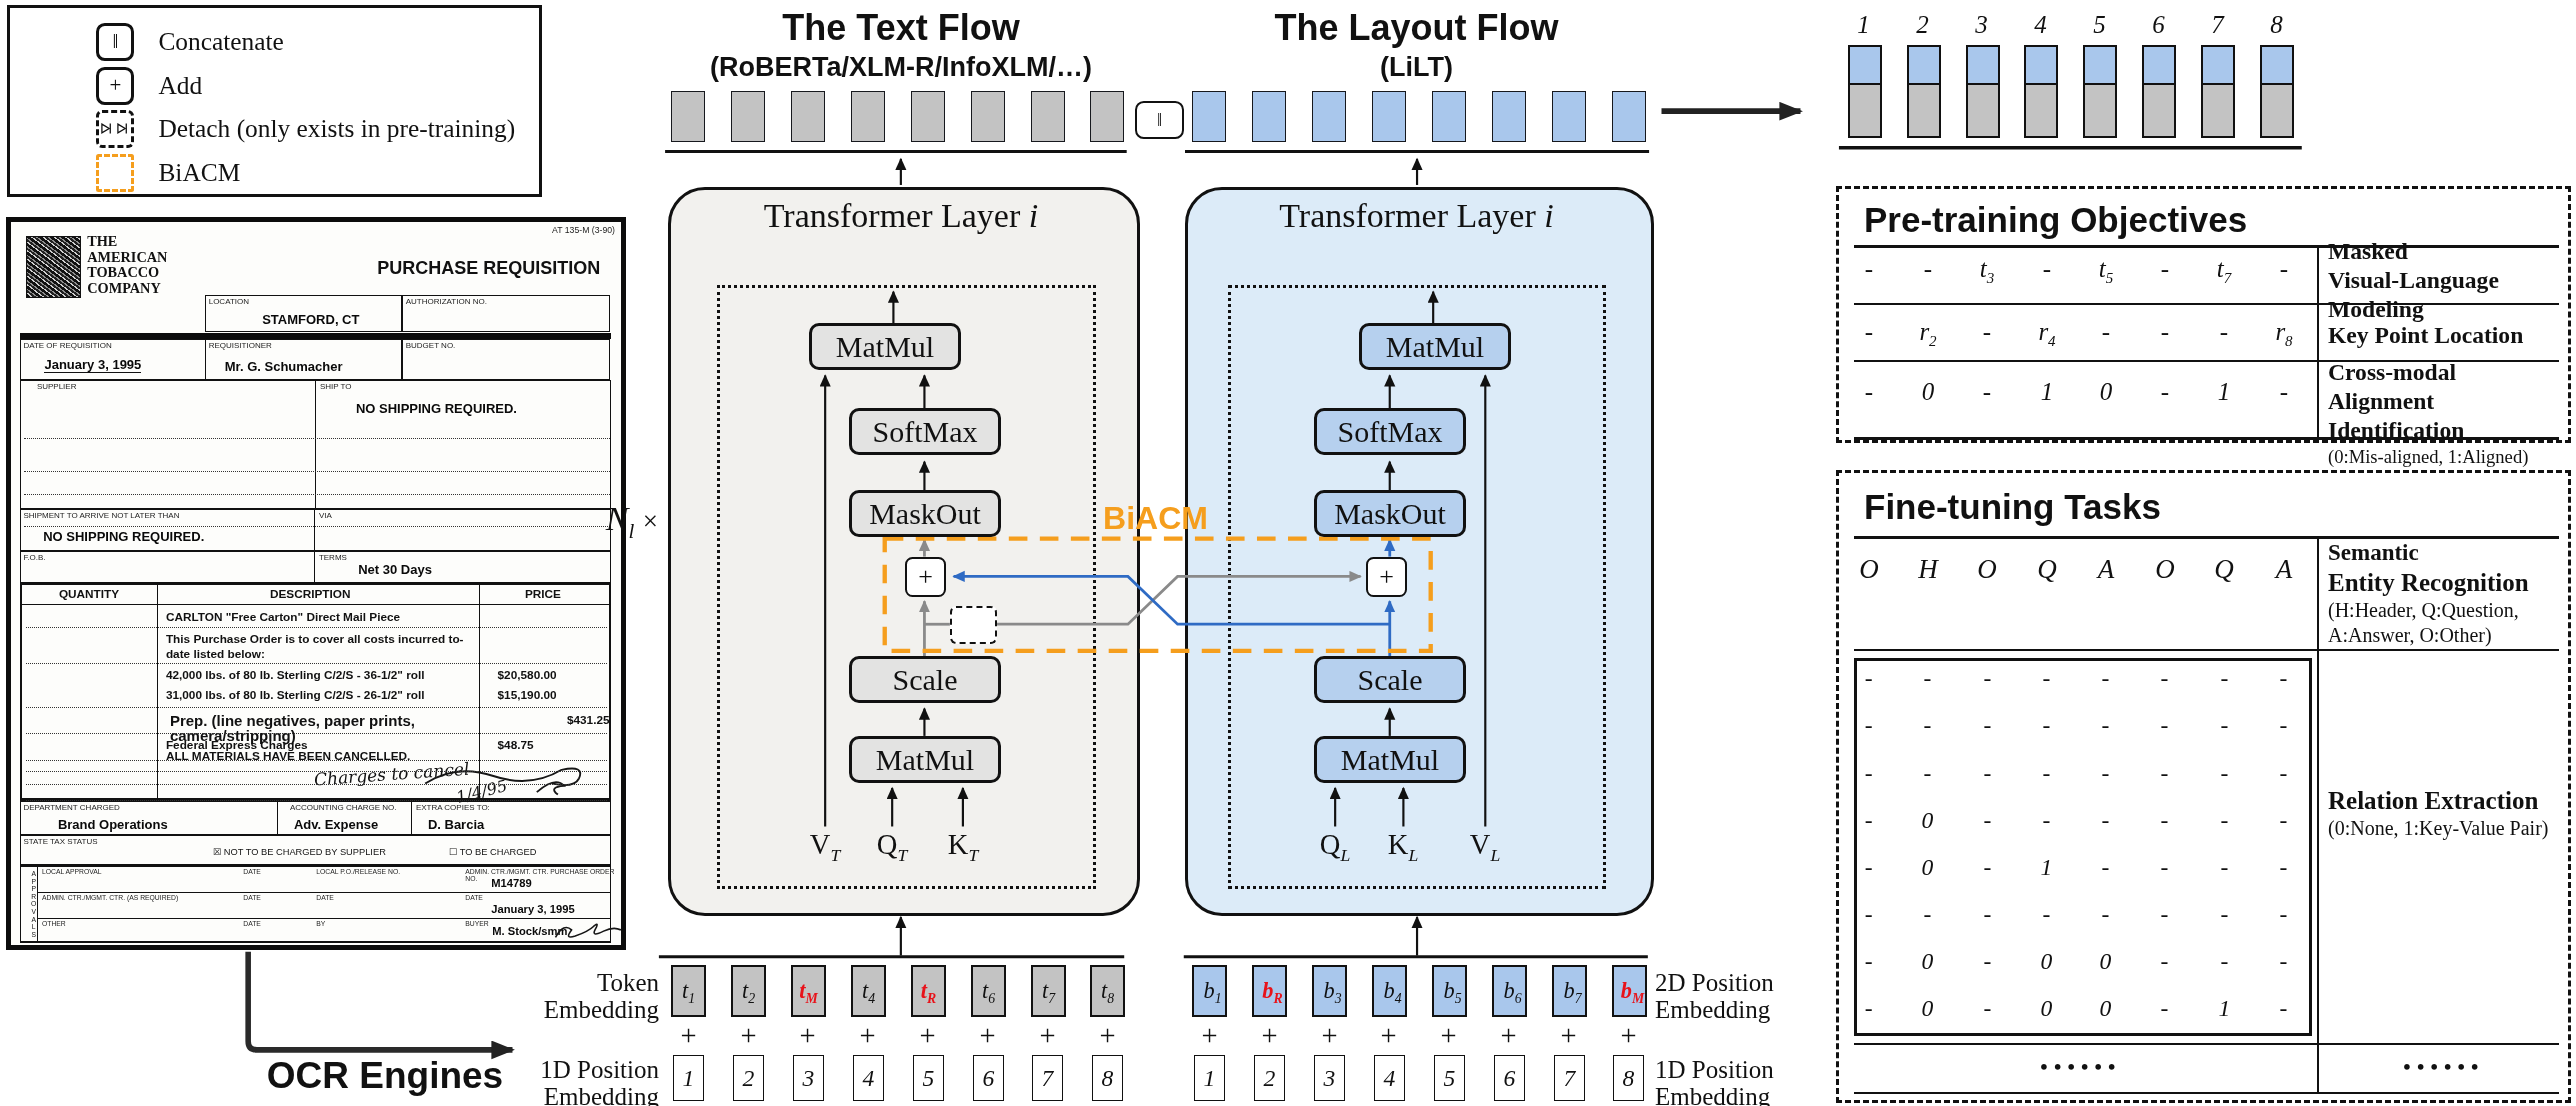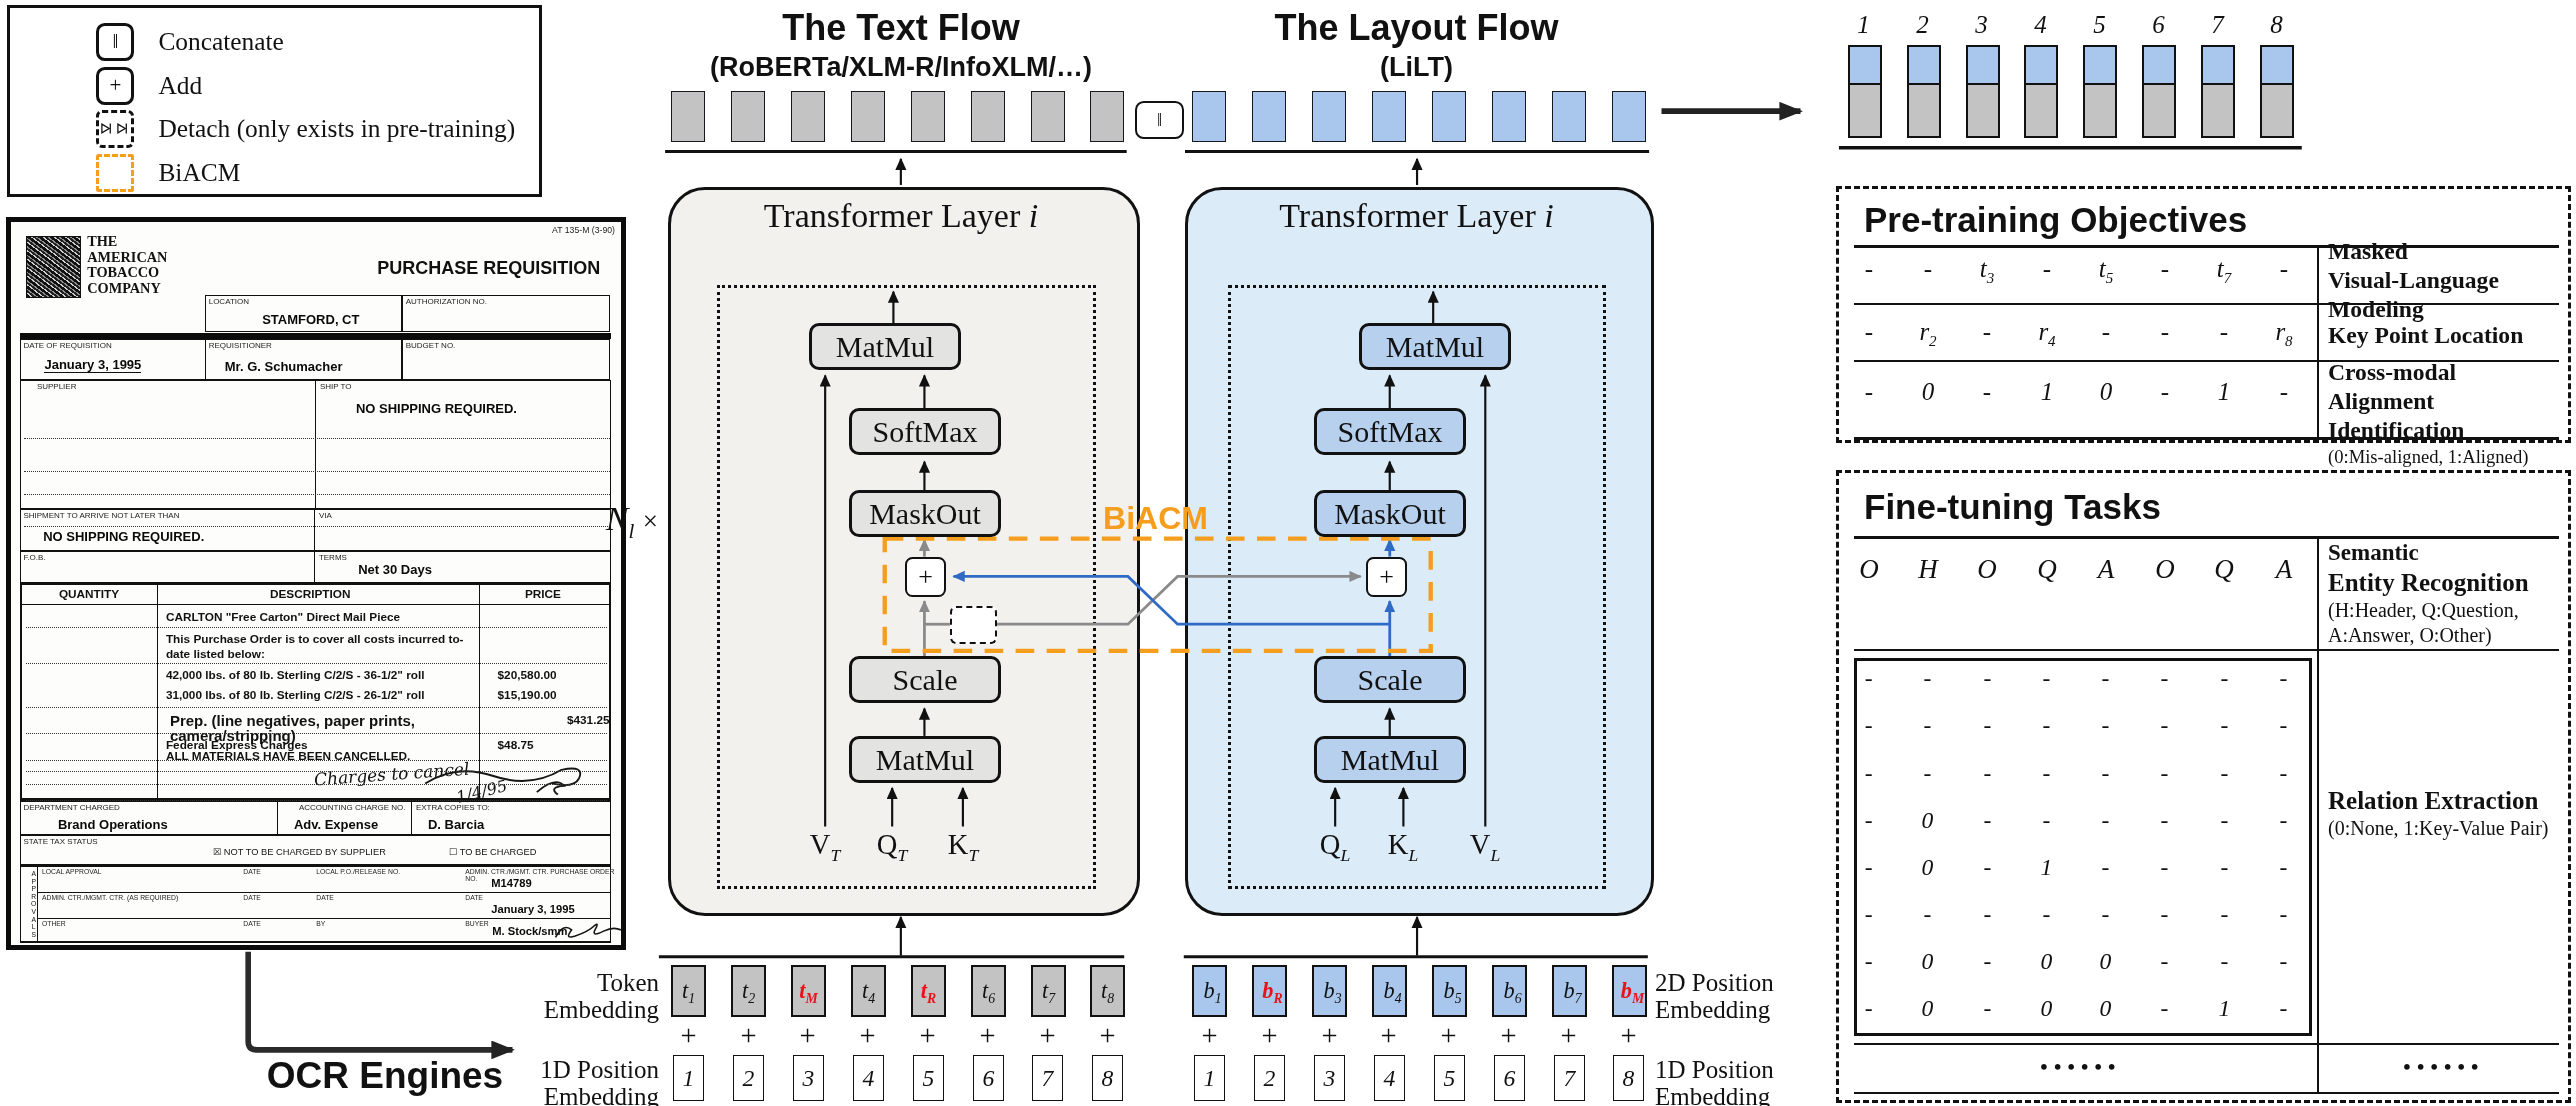--- a/index.html
+++ b/index.html
@@ -198,21 +198,21 @@
         <path d="M190 66 q30 -26 44 -10 q-26 2 -10 14" fill="none" stroke="#161616" stroke-width="3"></path>
       </svg>
       <div class="abs hand" style="left:434px;top:197px;font-size:16px;transform:rotate(-14deg)">1/4/95</div>
     </div>
 
     <div class="dcell" style="left:8.7px;top:578px;width:591px;height:35px;border-width:2.5px 1.2px 1.2px 1.2px">
       <div class="abs" style="left:256px;top:0;width:1.2px;height:100%;background:#111"></div>
       <div class="abs" style="left:390px;top:0;width:1.2px;height:100%;background:#111"></div>
       <div class="dlabel" style="left:2.5px;top:1.2px">DEPARTMENT CHARGED</div>
       <div class="dval" style="left:37px;top:15px">Brand Operations</div>
-      <div class="dlabel" style="left:278px;top:1.2px">ACCOUNTING CHARGE NO.</div>
+      <div class="dlabel" style="left:269px;top:1.2px">ACCOUNTING CHARGE NO.</div>
       <div class="dval" style="left:273px;top:15px">Adv. Expense</div>
       <div class="dlabel" style="left:395px;top:1.2px">EXTRA COPIES TO:</div>
       <div class="dval" style="left:407px;top:15px">D. Barcia</div>
     </div>
     <div class="dcell" style="left:8.7px;top:613px;width:591px;height:30px">
       <div class="dlabel" style="left:2.5px;top:1.2px">STATE TAX STATUS</div>
       <div class="abs" style="left:192px;top:10px;font-size:9.3px">
         <span>☒</span> <span>NOT TO BE CHARGED BY SUPPLIER</span></div>
       <div class="abs" style="left:428px;top:10px;font-size:9.3px">
         <span>☐</span> <span>TO BE CHARGED</span></div>

